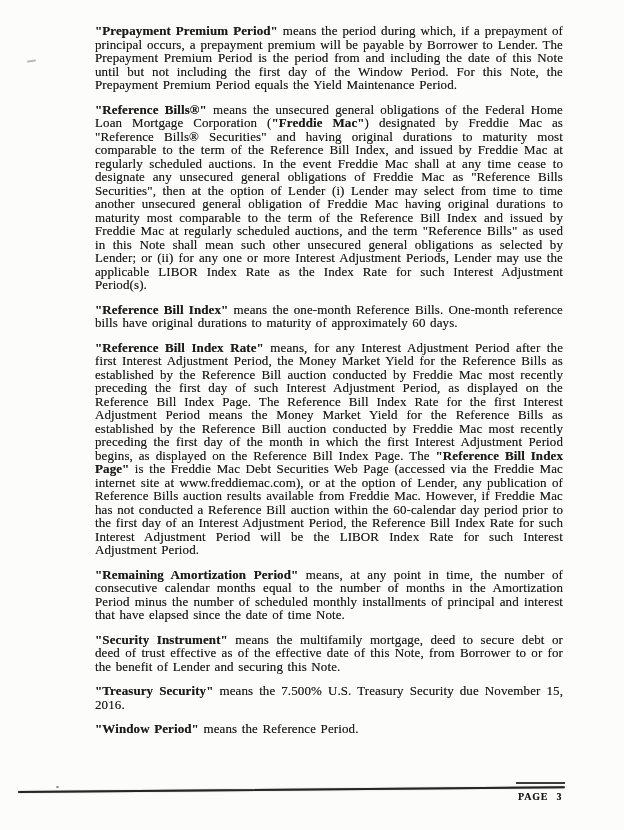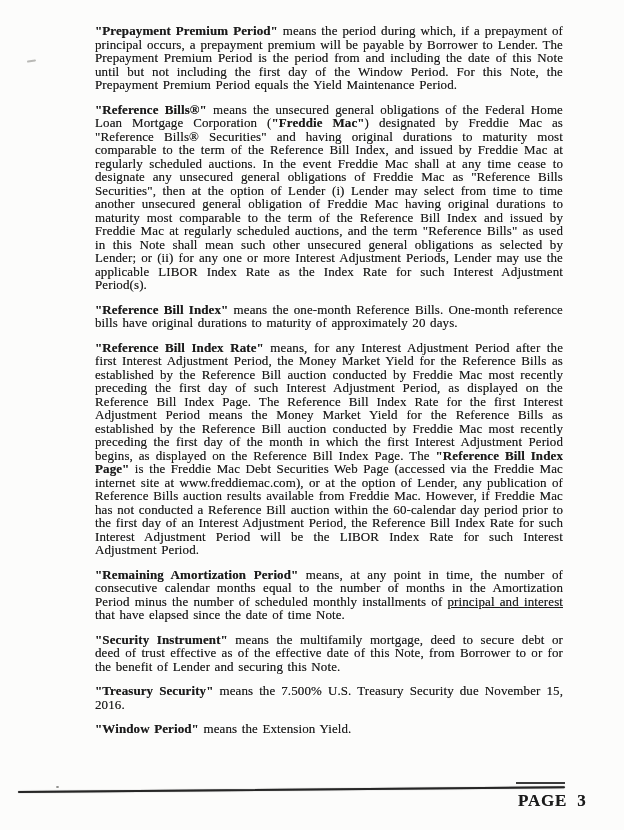--- a/index.html
+++ b/index.html
@@ -26,21 +26,21 @@
     line-height: 13.5px;
     text-align: justify;
     letter-spacing: 0.1px;
   }
   .para {
     margin: 0 0 11px 0;
     word-spacing: 1.2px;
     text-shadow: 0 0 0.3px rgba(20,20,20,0.55);
   }
   .b { font-weight: bold; }
-  .u { text-decoration: underline; }
+  .u { }
   .scan-speck-1 {
     position: absolute;
     left: 27px;
     top: 60px;
     width: 9px;
     height: 2px;
     background: #b9b9b6;
     border-radius: 2px;
     transform: rotate(-8deg);
   }
@@ -70,40 +70,40 @@
     left: 516px;
     top: 782px;
     width: 49px;
     height: 1.5px;
     background: #3a3a3a;
   }
   .page-number {
     position: absolute;
     left: 518px;
     top: 791px;
-    font-size: 17px;
+    font-size: 10px;
     font-weight: bold;
     letter-spacing: 0.8px;
     word-spacing: 5px;
     text-shadow: 0 0 0.3px rgba(20,20,20,0.6);
   }
 </style>
 </head>
 <body>
 
 <div class="page">
   <div class="body-text">
       <p class="para"><span class="b">"Prepayment Premium Period"</span><span> means the period during which, if a prepayment of principal occurs, a prepayment premium will be payable by Borrower to Lender.  The Prepayment Premium Period is the period from and including the date of this Note until but not including the first day of the Window Period.  For this Note, the Prepayment Premium Period equals the Yield Maintenance Period.</span></p>
       <p class="para"><span class="b">"Reference Bills®"</span><span> means the unsecured general obligations of the Federal Home Loan Mortgage Corporation (</span><span class="b">"Freddie Mac"</span><span>) designated by Freddie Mac as "Reference Bills® Securities" and having original durations to maturity most comparable to the term of the Reference Bill Index, and issued by Freddie Mac at regularly scheduled auctions.  In the event Freddie Mac shall at any time cease to designate any unsecured general obligations of Freddie Mac as "Reference Bills Securities", then at the option of Lender (i) Lender may select from time to time another unsecured general obligation of Freddie Mac having original durations to maturity most comparable to the term of the Reference Bill Index and issued by Freddie Mac at regularly scheduled auctions, and the term "Reference Bills" as used in this Note shall mean such other unsecured general obligations as selected by Lender; or (ii) for any one or more Interest Adjustment Periods, Lender may use the applicable LIBOR Index Rate as the Index Rate for such Interest Adjustment Period(s).</span></p>
-      <p class="para"><span class="b">"Reference Bill Index"</span><span> means the one-month Reference Bills.  One-month reference bills have original durations to maturity of approximately 20 days.</span></p>
+      <p class="para"><span class="b">"Reference Bill Index"</span><span> means the one-month Reference Bills.  One-month reference bills have original durations to maturity of approximately 60 days.</span></p>
       <p class="para"><span class="b">"Reference Bill Index Rate"</span><span> means, for any Interest Adjustment Period after the first Interest Adjustment Period, the Money Market Yield for the Reference Bills as established by the Reference Bill auction conducted by Freddie Mac most recently preceding the first day of such Interest Adjustment Period, as displayed on the Reference Bill Index Page.  The Reference Bill Index Rate for the first Interest Adjustment Period means the Money Market Yield for the Reference Bills as established by the Reference Bill auction conducted by Freddie Mac most recently preceding the first day of the month in which the first Interest Adjustment Period begins, as displayed on the Reference Bill Index Page.  The </span><span class="b">"Reference Bill Index Page"</span><span> is the Freddie Mac Debt Securities Web Page (accessed via the Freddie Mac internet site at www.freddiemac.com), or at the option of Lender, any publication of Reference Bills auction results available from Freddie Mac. However, if Freddie Mac has not conducted a Reference Bill auction within the 60-calendar day period prior to the first day of an Interest Adjustment Period, the Reference Bill Index Rate for such Interest Adjustment Period will be the LIBOR Index Rate for such Interest Adjustment Period.</span></p>
       <p class="para"><span class="b">"Remaining Amortization Period"</span><span> means, at any point in time, the number of consecutive calendar months equal to the number of months in the Amortization Period minus the number of scheduled monthly installments of </span><span class="u">principal and interest</span><span> that have elapsed since the date of time Note.</span></p>
       <p class="para"><span class="b">"Security Instrument"</span><span> means the multifamily mortgage, deed to secure debt or deed of trust effective as of the effective date of this Note, from Borrower to or for the benefit of Lender and securing this Note.</span></p>
       <p class="para"><span class="b">"Treasury Security"</span><span> means the 7.500% U.S. Treasury Security due November 15, 2016.</span></p>
-      <p class="para"><span class="b">"Window Period"</span><span> means the Extension Yield.</span></p>
+      <p class="para"><span class="b">"Window Period"</span><span> means the Reference Period.</span></p>
     </div>
 
   <div class="scan-speck-1"></div>
   <div class="scan-speck-2"></div>
 
   <div class="footer-rule"></div>
   <div class="footer-overline"></div>
   <div class="page-number">PAGE 3</div>
 </div>
 

